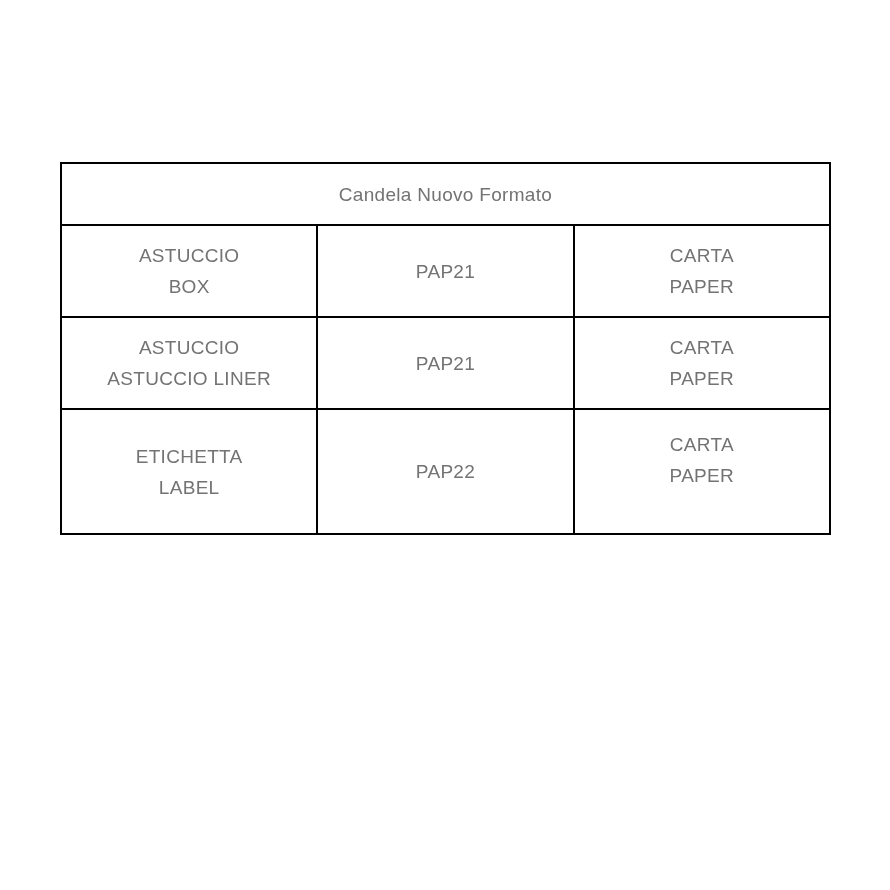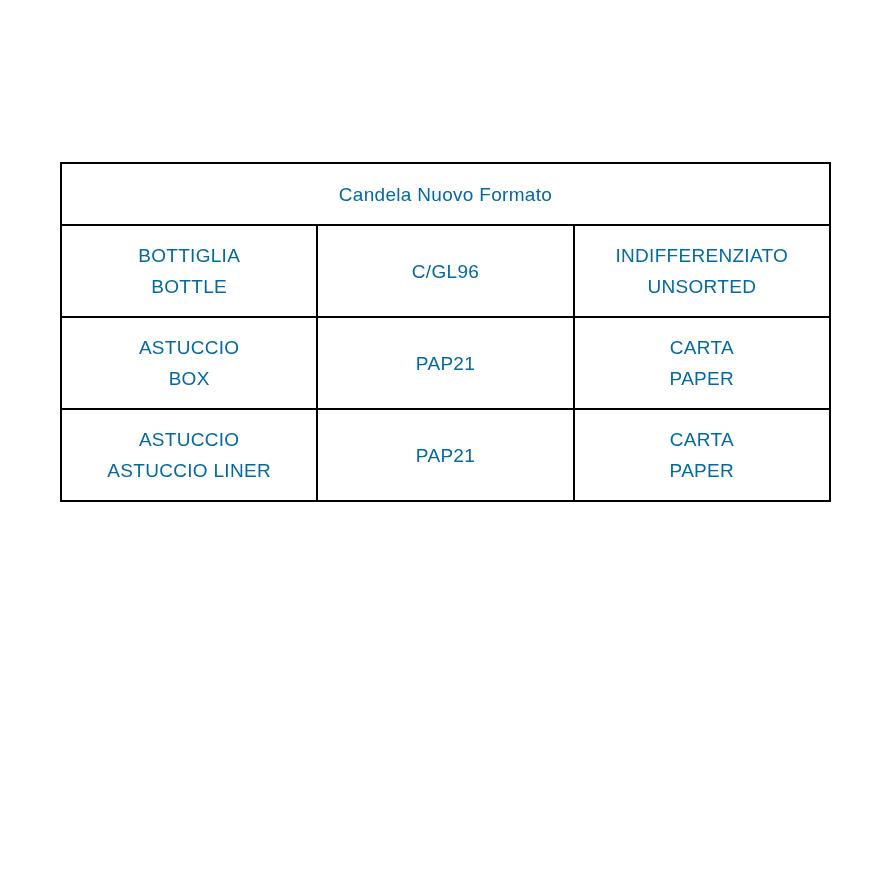--- a/index.html
+++ b/index.html
@@ -28,21 +28,21 @@
     table-layout: fixed;
     background: #ffffff;
   }
 
   table.doc-table td {
     border: 2px solid #000000;
     text-align: center;
     vertical-align: middle;
     font-size: 19px;
     line-height: 31px;
-    color: #0369a1;
+    color: #737373;
     letter-spacing: 0.3px;
   }
 
   td.title-cell {
     height: 62px;
     font-size: 21px;
     letter-spacing: 0.2px;
   }
 
   tr.data-row td { height: 92px; }
@@ -57,33 +57,20 @@
 </head>
 <body>
 
 <div class="canvas">
   <table class="doc-table">
     <tbody>
       <tr class="title-row">
         <td colspan="3" class="title-cell">Candela Nuovo Formato</td>
       </tr>
 
-      <tr class="data-row">
-        <td>
-          <div>BOTTIGLIA</div>
-          <div>BOTTLE</div>
-        </td>
-        <td>
-          <div>C/GL96</div>
-        </td>
-        <td>
-          <div>INDIFFERENZIATO</div>
-          <div>UNSORTED</div>
-        </td>
-      </tr>
 
       <tr class="data-row">
         <td>
           <div>ASTUCCIO</div>
           <div>BOX</div>
         </td>
         <td>
           <div>PAP21</div>
         </td>
         <td>
@@ -100,15 +87,28 @@
         <td>
           <div>PAP21</div>
         </td>
         <td>
           <div>CARTA</div>
           <div>PAPER</div>
         </td>
       </tr>
 
 
+      <tr class="data-row last-row">
+        <td>
+          <div>ETICHETTA</div>
+          <div>LABEL</div>
+        </td>
+        <td>
+          <div>PAP22</div>
+        </td>
+        <td class="align-top">
+          <div>CARTA</div>
+          <div>PAPER</div>
+        </td>
+      </tr>
     </tbody>
   </table>
 </div>
 
 </body></html>

